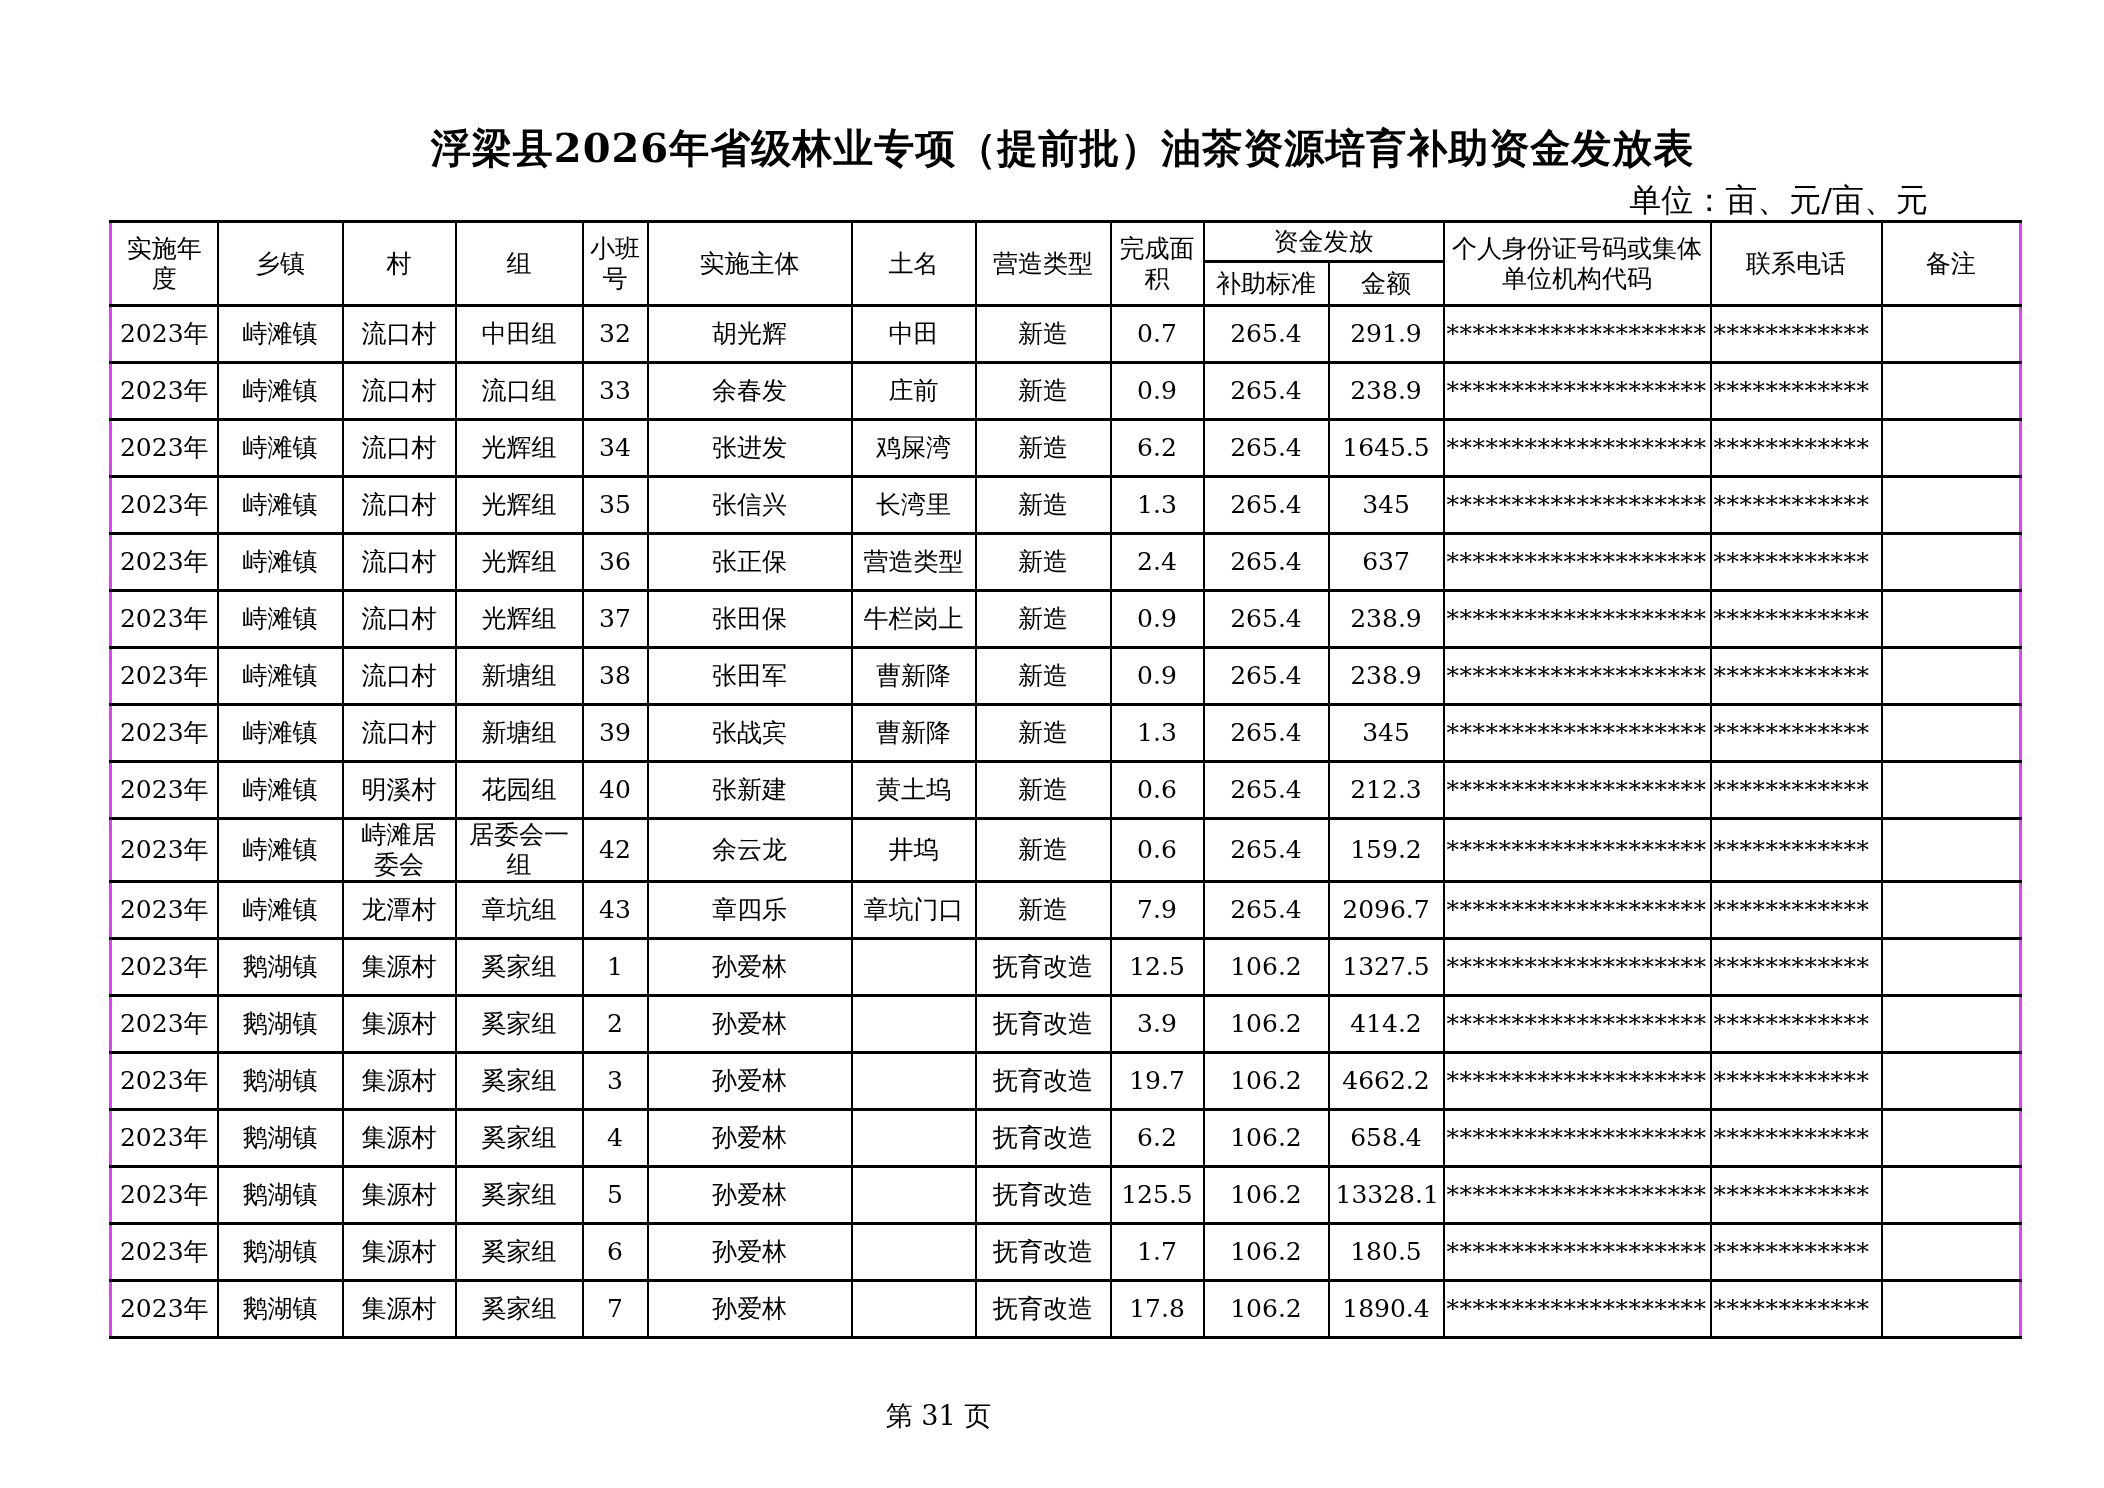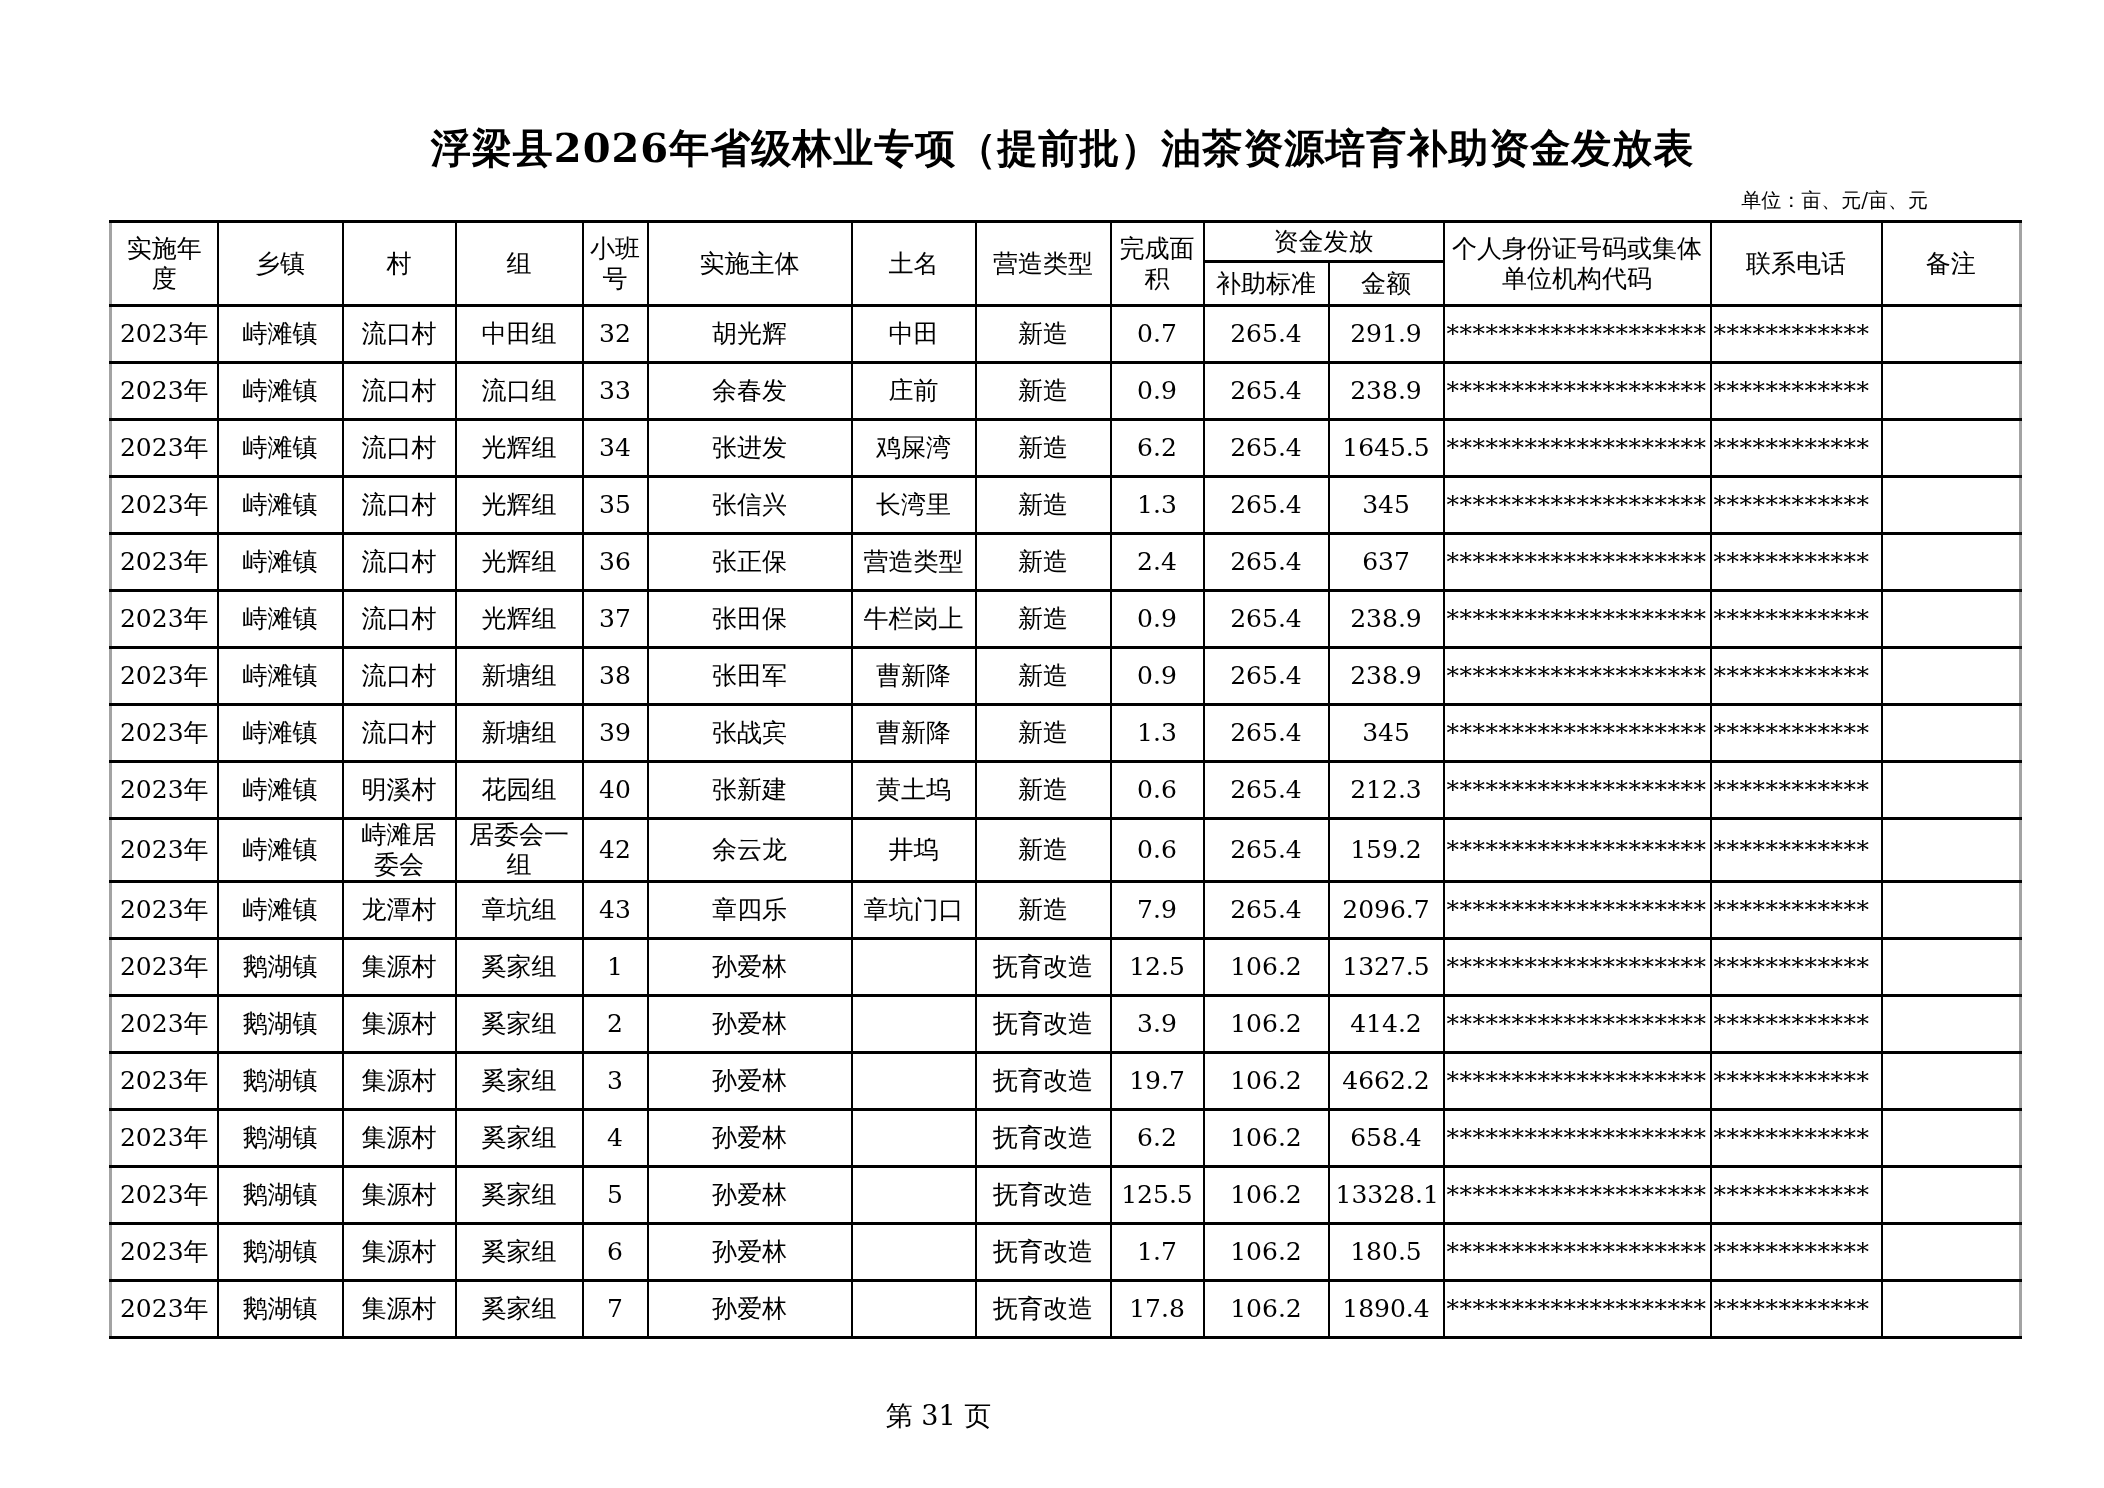--- a/index.html
+++ b/index.html
@@ -23,29 +23,29 @@
     text-align: center;
     font-size: 40px;
     font-weight: bold;
     letter-spacing: 1px;
     line-height: 60px;
     white-space: nowrap;
   }
   .unit-note {
     text-align: right;
     padding-right: 88px;
-    font-size: 20px;
+    font-size: 32px;
     line-height: 40px;
     margin-top: 2px;
   }
   table.main {
     table-layout: fixed;
     width: 1907px;
     border-collapse: collapse;
-    border: 3px solid #a3a3a3;
+    border: 3px solid #d946ef;
     font-size: 25px;
   }
   th, td {
     border-left: 2px solid #000;
     border-right: 2px solid #000;
     border-top: 3px solid #000;
     border-bottom: 3px solid #000;
     text-align: center;
     vertical-align: middle;
     font-weight: normal;

